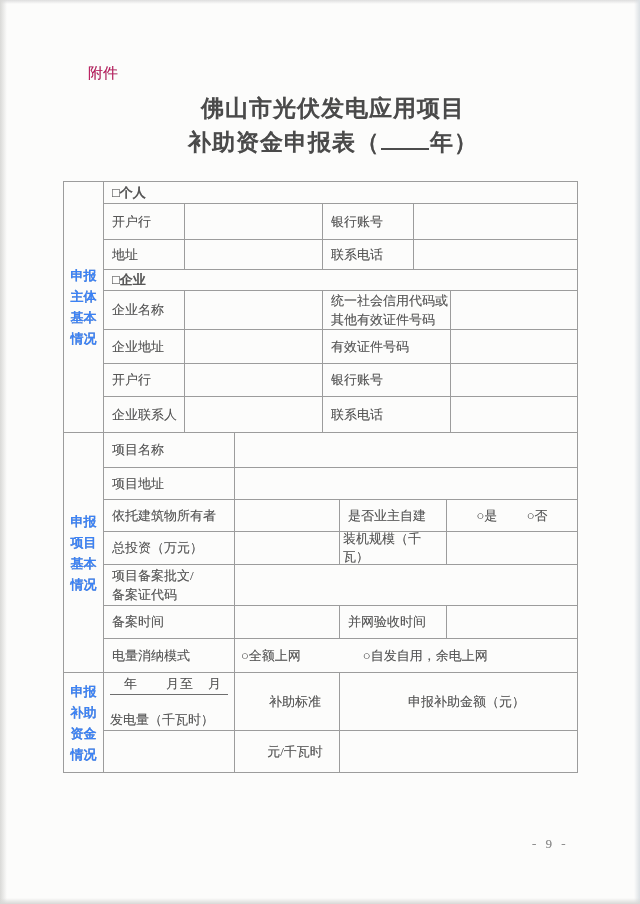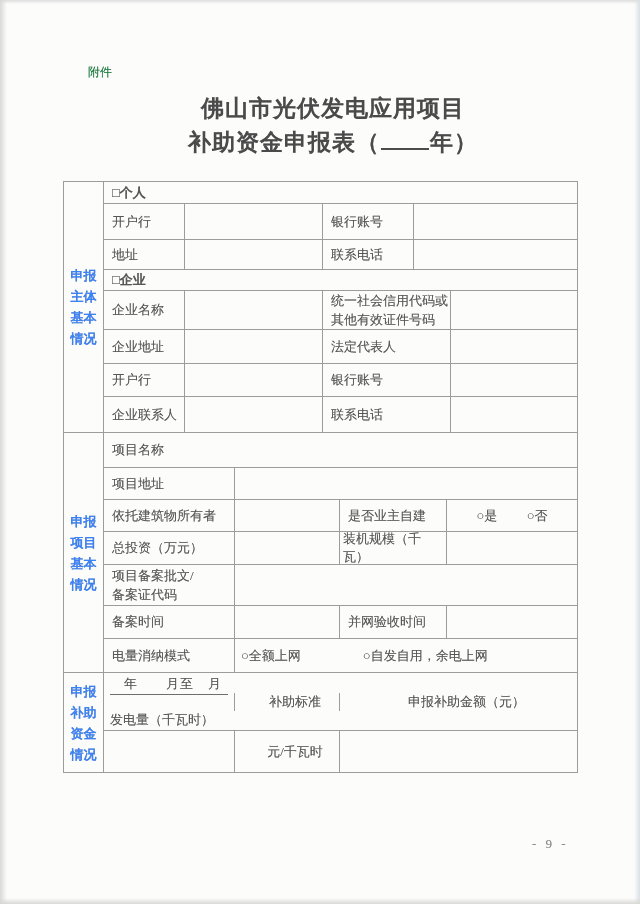--- a/index.html
+++ b/index.html
@@ -8,41 +8,41 @@
     font-family:"Liberation Serif","DejaVu Serif",serif;
     color:#575757;text-shadow:0 0 .6px rgba(87,87,87,.45);
     overflow:hidden;
   }
   .edge{position:absolute;pointer-events:none;}
   .edge-left{left:0;top:0;bottom:0;width:7px;background:linear-gradient(90deg,#d9d9d7,rgba(253,253,251,0));}
   .edge-right{right:0;top:0;bottom:0;width:6px;background:linear-gradient(270deg,#dbe0e4,rgba(253,253,251,0));}
   .edge-top{left:0;right:0;top:0;height:4px;background:linear-gradient(180deg,#dedede,rgba(253,253,251,0));}
   .edge-bottom{left:0;right:0;bottom:0;height:6px;background:linear-gradient(0deg,#d8d8d6,rgba(253,253,251,0));}
 
-  .attach{position:absolute;left:88px;top:64px;font-size:12px;color:#15803d;}
+  .attach{position:absolute;left:88px;top:64px;font-size:15px;color:#be185d;}
   .title{
     position:absolute;left:60px;top:92px;width:546px;text-align:center;
     font-weight:bold;color:#4a4a4a;font-size:23px;line-height:34px;letter-spacing:1px;
   }
   .blank-year{display:inline-block;width:48px;height:0.95em;border-bottom:2px solid #4c4c4c;margin:0 1px;vertical-align:baseline;}
 
   .tbl{
     position:absolute;left:63px;top:181px;width:515px;box-sizing:border-box;
     border:1px solid #9c9c9c;display:flex;flex-direction:column;font-size:13px;
   }
   .sec{display:flex;border-top:1px solid #9c9c9c;}
   .tbl > .sec:first-child{border-top:none;}
   .vh{
     width:40px;box-sizing:border-box;border-right:1px solid #9c9c9c;
     display:flex;align-items:center;justify-content:center;
     font-weight:bold;white-space:pre-line;text-align:center;line-height:21px;color:#3b82f6;
   }
   .rows{flex:1;display:flex;flex-direction:column;min-width:0;}
   .row{display:flex;border-top:1px solid #9c9c9c;box-sizing:border-box;}
-  .rows > .row:first-child{border-top:none;align-items:center;}
+  .rows > .row:first-child{border-top:none;}
   .c{
     display:flex;align-items:center;border-left:1px solid #9c9c9c;
     padding-left:8px;box-sizing:border-box;min-width:0;
   }
   .row > .c:first-child{border-left:none;}
   .w80{width:80px;} .w138{width:138px;} .w91{width:91px;} .w128{width:128px;}
   .w130{width:130px;} .w105{width:105px;} .w107{width:107px;} .fx{flex:1;}
   .ml{white-space:pre-line;line-height:19px;}
   .ctr{justify-content:center;padding-left:16px;}
   .chk{font-weight:bold;}
@@ -100,21 +100,21 @@
         <div class="row" style="height:39px">
           <div class="c w80">企业名称</div>
           <div class="c w138"></div>
           <div class="c w128 ml">统一社会信用代码或
 其他有效证件号码</div>
           <div class="c fx"></div>
         </div>
         <div class="row" style="height:34px">
           <div class="c w80">企业地址</div>
           <div class="c w138"></div>
-          <div class="c w128">法定代表人</div>
+          <div class="c w128">有效证件号码</div>
           <div class="c fx"></div>
         </div>
         <div class="row" style="height:33px">
           <div class="c w80">开户行</div>
           <div class="c w138"></div>
           <div class="c w128">银行账号</div>
           <div class="c fx"></div>
         </div>
         <div class="row" style="height:36px">
           <div class="c w80">企业联系人</div>

